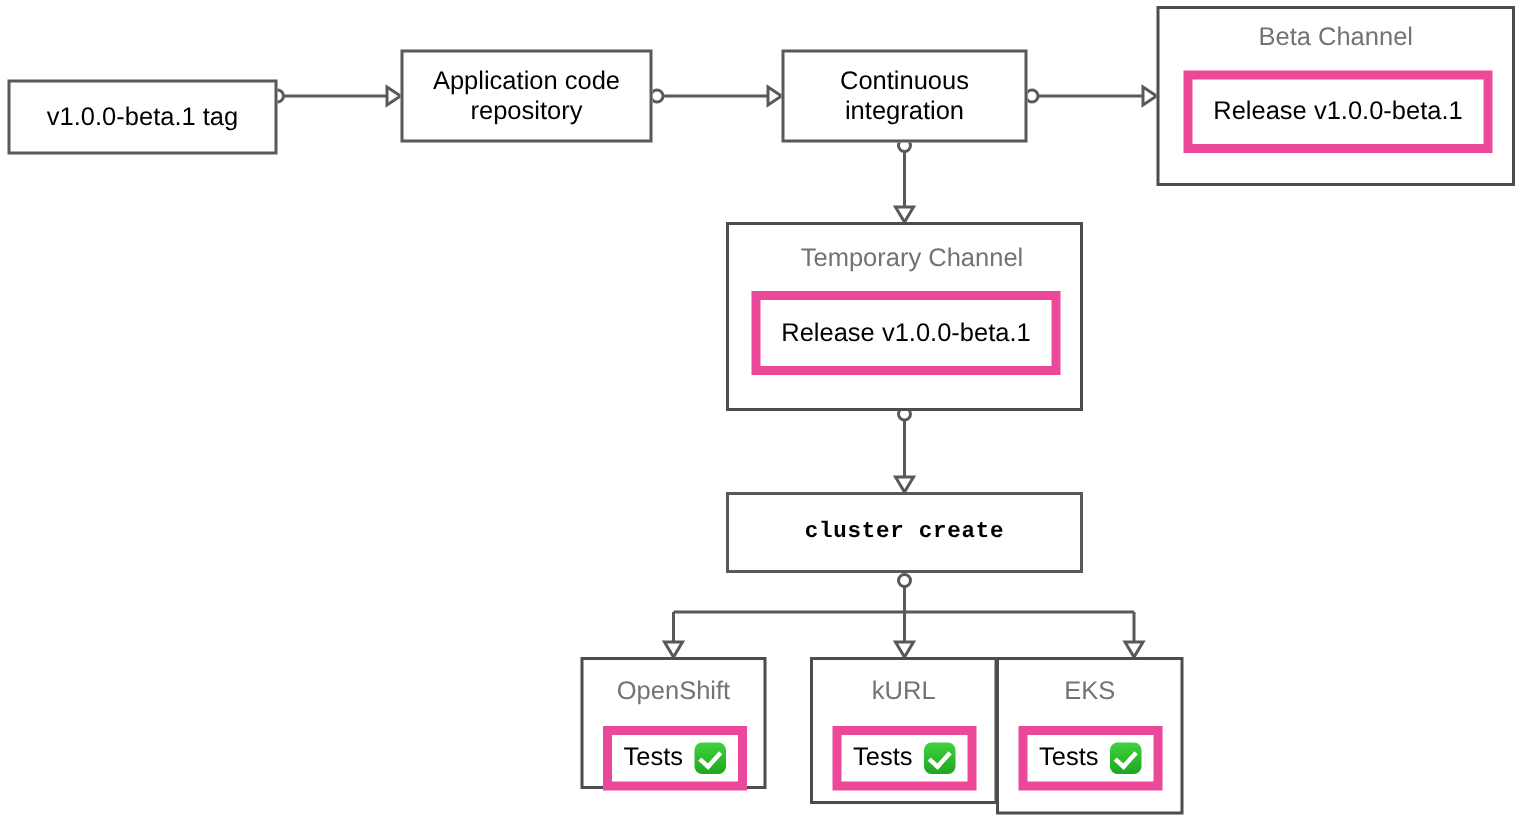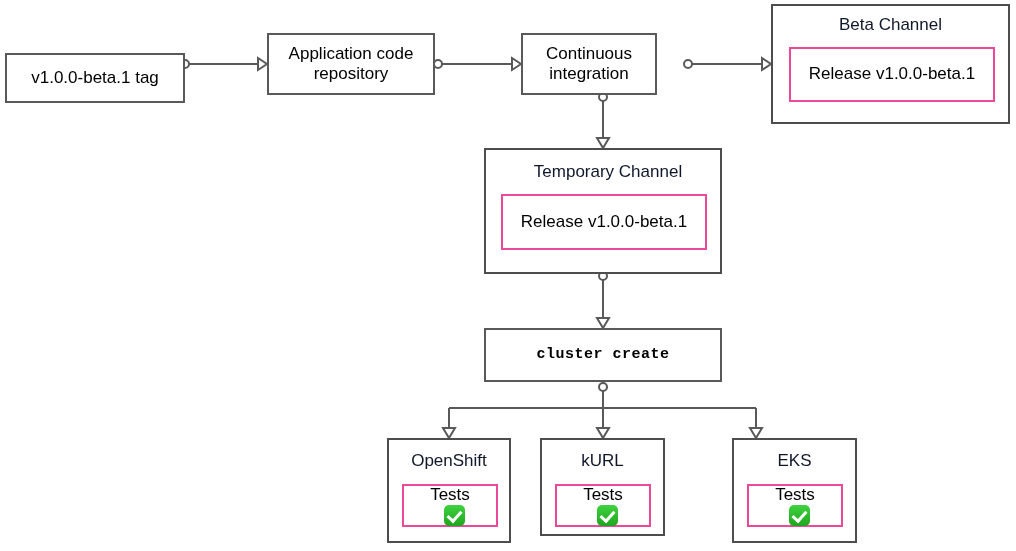--- a/index.html
+++ b/index.html
@@ -40,27 +40,27 @@
   .node.container {
     display: block;
     border-color: #4d4d4d;
   }
   .container-title {
     position: absolute;
     left: 0;
     right: 0;
     text-align: center;
     font-size: 17px;
-    color: #0f172a;
+    color: #737373;
   }
   .inner-box {
     position: absolute;
     box-sizing: border-box;
     background: #ffffff;
-    border: 2px solid #ec4899;
+    border: 6px solid #ec4899;
     display: flex;
     align-items: center;
     justify-content: center;
     font-size: 17px;
     color: #000000;
   }
   .mono {
     font-family: "Liberation Mono", monospace;
     font-weight: bold;
     font-size: 15px;
@@ -84,21 +84,20 @@
     top: 3px;
     width: 6px;
     height: 11px;
     border: solid #ffffff;
     border-width: 0 3px 3px 0;
     transform: rotate(42deg);
   }
   .tests-label {
     display: inline-flex;
     align-items: center;
-    flex-direction: column;
   }
   svg#edges {
     position: absolute;
     left: 0;
     top: 0;
     width: 1016px;
     height: 551px;
     z-index: 1;
     pointer-events: none;
   }
@@ -170,21 +169,21 @@
   </svg>
 
   <div class="node" style="left:5px; top:53px; width:180px; height:50px;">
     <span>v1.0.0-beta.1 tag</span>
   </div>
 
   <div class="node" style="left:267px; top:33px; width:168px; height:62px; padding:0 10px;">
     <span>Application code repository</span>
   </div>
 
-  <div class="node" style="left:521px; top:33px; width:136px; height:62px; padding:0 10px;">
+  <div class="node" style="left:521px; top:33px; width:164px; height:62px; padding:0 10px;">
     <span>Continuous integration</span>
   </div>
 
   <div class="node container" style="left:771px; top:4px; width:239px; height:120px;">
     <div class="container-title" style="top:9px;">Beta Channel</div>
     <div class="inner-box" style="left:16px; top:41px; width:206px; height:55px;">
       <span>Release v1.0.0-beta.1</span>
     </div>
   </div>
 
@@ -192,41 +191,41 @@
     <div class="container-title" style="top:12px;margin-left:10px;">Temporary Channel</div>
     <div class="inner-box" style="left:15px; top:44px; width:206px; height:56px;">
       <span>Release v1.0.0-beta.1</span>
     </div>
   </div>
 
   <div class="node" style="left:484px; top:328px; width:238px; height:54px;">
     <span class="mono">cluster create</span>
   </div>
 
-  <div class="node container" style="left:387px; top:438px; width:124px; height:105px;">
+  <div class="node container" style="left:387px; top:438px; width:124px; height:88px;">
     <div class="container-title" style="top:11px;">OpenShift</div>
     <div class="inner-box" style="left:13px; top:44px; width:96px; height:43px;">
       <span class="tests-label">
         <span>Tests</span>
         <span class="check-badge"></span>
       </span>
     </div>
   </div>
 
   <div class="node container" style="left:540px; top:438px; width:125px; height:98px;">
     <div class="container-title" style="top:11px;">kURL</div>
     <div class="inner-box" style="left:13px; top:44px; width:96px; height:43px;">
       <span class="tests-label">
         <span>Tests</span>
         <span class="check-badge"></span>
       </span>
     </div>
   </div>
 
-  <div class="node container" style="left:732px; top:438px; width:125px; height:105px;">
+  <div class="node container" style="left:664px; top:438px; width:125px; height:105px;">
     <div class="container-title" style="top:11px;">EKS</div>
     <div class="inner-box" style="left:13px; top:44px; width:96px; height:43px;">
       <span class="tests-label">
         <span>Tests</span>
         <span class="check-badge"></span>
       </span>
     </div>
   </div>
 
 </div>

